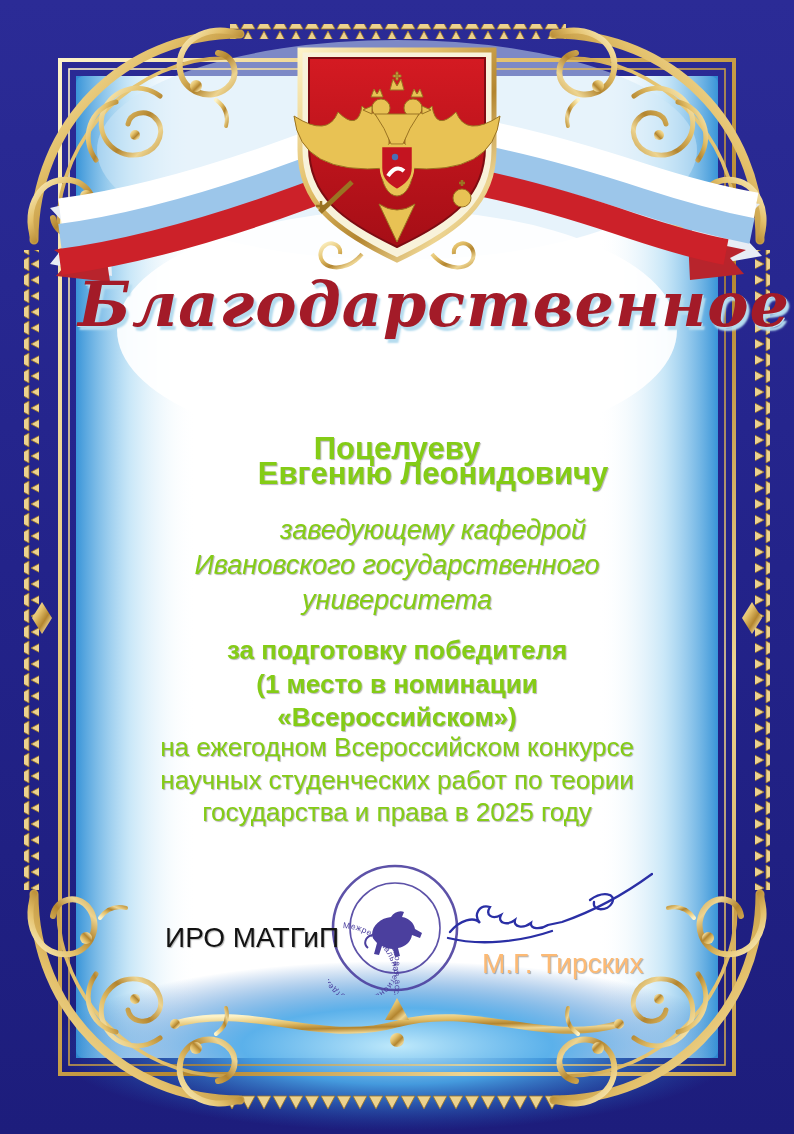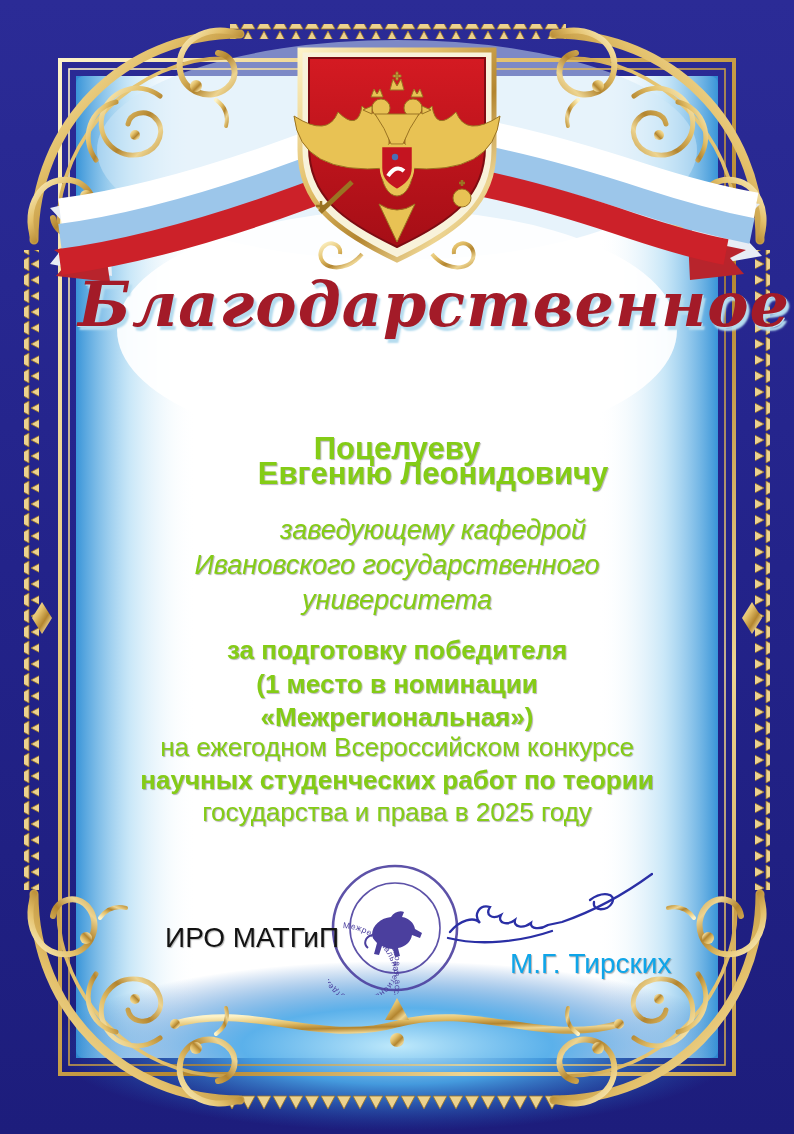--- a/index.html
+++ b/index.html
@@ -13,25 +13,25 @@
   .t1{top:268px;font-size:62px;letter-spacing:1px;margin-left:37px;}
   .t2{top:350px;font-size:60px;}
   .name{font-weight:bold;font-size:31px;line-height:41px;}
   .n1{top:428px;}
   .n2{top:453px;margin-left:36px;}
   .role{font-style:italic;font-size:27px;line-height:35px;}
   .r1{top:513px;padding-left:36px;} .r2{top:548px;} .r3{top:583px;}
   .reason-b{font-weight:bold;font-size:26px;line-height:34px;}
   .b1{top:633px;} .b2{top:667px;} .b3{top:700px;}
   .reason-r{font-size:26px;line-height:33px;}
-  .g1{top:731px;} .g2{top:764px;font-weight:bold;} .g3{top:796px;}
+  .g1{top:731px;} .g2{top:764px;} .g3{top:796px;}
   .sig-left{position:absolute;left:165px;top:921px;width:230px;text-align:left;
        font-size:28px;line-height:34px;color:#121212;text-shadow:1px 1px 1px rgba(40,40,40,.35);}
-  .sig-name{position:absolute;left:510px;top:948px;width:230px;text-align:left;
-       font-size:28px;color:#0ea5e9;text-shadow:1px 1px 1px rgba(40,40,40,.35);}
+  .sig-name{position:absolute;left:482px;top:948px;width:230px;text-align:left;
+       font-size:28px;color:#fdba74;text-shadow:1px 1px 1px rgba(40,40,40,.35);}
   .stamp-wrap{position:absolute;left:328px;top:861px;width:134px;height:134px;}
   .sign-wrap{position:absolute;left:438px;top:860px;width:215px;height:100px;}
   .z1{z-index:1}.z2{z-index:2}.z3{z-index:3}.z4{z-index:4}.z5{z-index:5}
 </style>
 </head>
 <body>
 
 <div class="page">
 
   <svg class="layer z1" viewBox="0 0 794 1134" aria-hidden="true">
@@ -221,21 +221,21 @@
 
   <div class="txt name n1 z3">Поцелуеву</div>
   <div class="txt name n2 z3">Евгению Леонидовичу</div>
 
   <div class="txt role r1 z3">заведующему кафедрой</div>
   <div class="txt role r2 z3">Ивановского государственного</div>
   <div class="txt role r3 z3">университета</div>
 
   <div class="txt reason-b b1 z3">за подготовку победителя</div>
   <div class="txt reason-b b2 z3">(1 место в номинации</div>
-  <div class="txt reason-b b3 z3">«Межрегиональная»)</div>
+  <div class="txt reason-b b3 z3">«Всероссийском»)</div>
 
   <div class="txt reason-r g1 z3">на ежегодном Всероссийском конкурсе</div>
   <div class="txt reason-r g2 z3">научных студенческих работ по теории</div>
   <div class="txt reason-r g3 z3">государства и права в 2025 году</div>
 
   <div class="sig-left z5">
     <div>ИРО МАТГиП</div>
   </div>
   <div class="sig-name z5">М.Г. Тирских</div>
 

